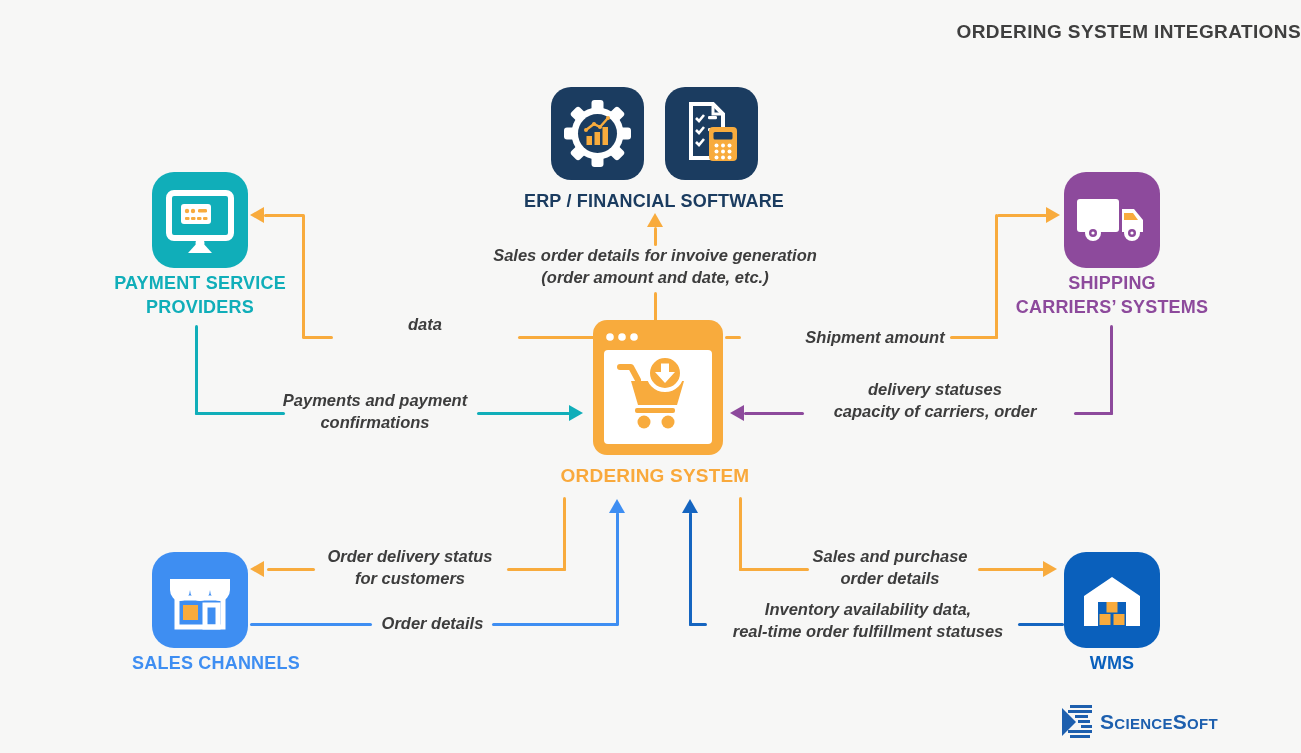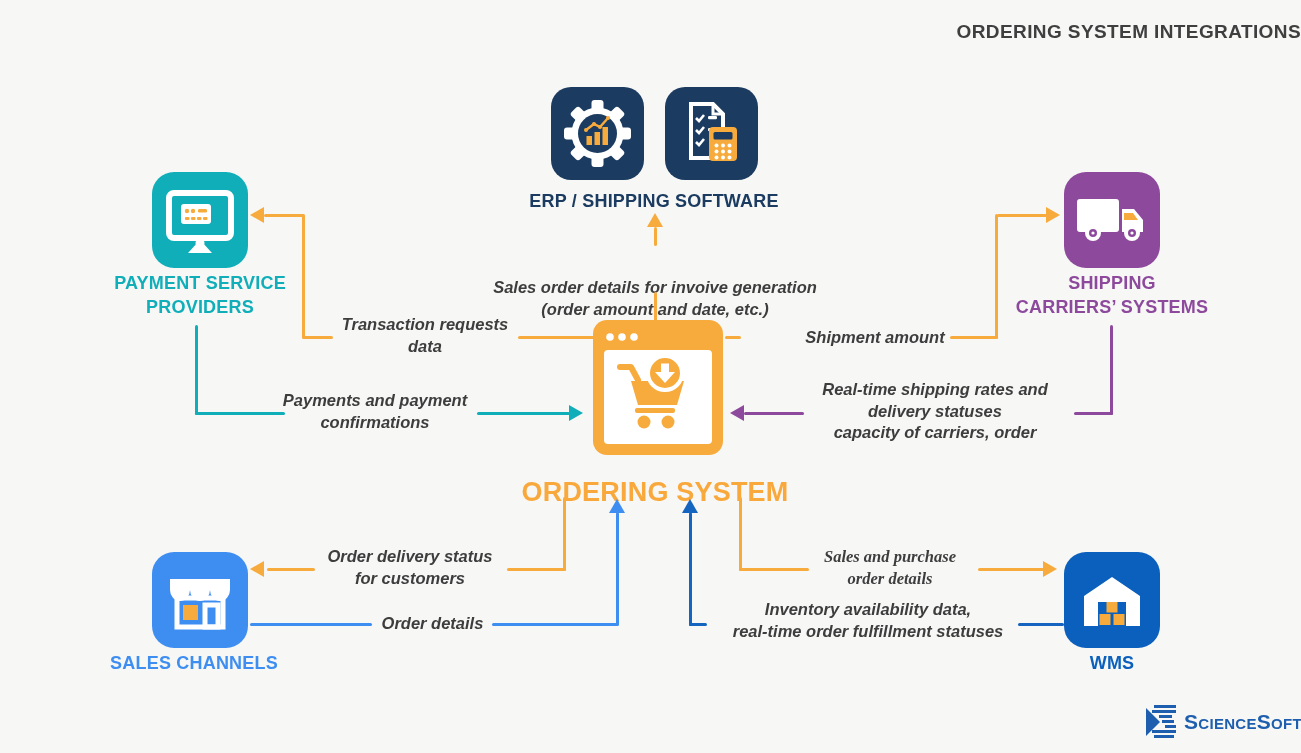--- a/index.html
+++ b/index.html
@@ -13,21 +13,21 @@
   .flow{position:absolute;font-style:italic;font-weight:bold;color:#3d3d3d;
     font-size:16.5px;line-height:21.5px;text-align:center;}
   .line{position:absolute;background:currentColor;border-radius:2px;}
   .ar{position:absolute;width:0;height:0;}
   .ar.left{border-top:8px solid transparent;border-bottom:8px solid transparent;border-right:14px solid currentColor;}
   .ar.right{border-top:8px solid transparent;border-bottom:8px solid transparent;border-left:14px solid currentColor;}
   .ar.up{border-left:8px solid transparent;border-right:8px solid transparent;border-bottom:14px solid currentColor;}
   .co{color:#f8ab3d}.ct{color:#10aeb9}.cp{color:#8d4a9c}.cb{color:#3e8ef2}.cd{color:#1565c0}
   .t-navy{color:#1b3c60}.t-teal{color:#10aeb9}.t-purple{color:#8d4a9c}.t-orange{color:#f9a93c}
   .t-blue{color:#3e8ef2}.t-wms{color:#0a60bc}
-  .logo{position:absolute;left:1144px;top:703px;display:flex;align-items:center;gap:6px;}
+  .logo{position:absolute;left:1060px;top:703px;display:flex;align-items:center;gap:6px;}
   .logo-text{font-size:21px;font-weight:bold;color:#1d5fae;font-variant:small-caps;letter-spacing:.3px;}
 </style>
 </head>
 <body>
 
 <div class="canvas">
 
   <div class="title">ORDERING SYSTEM INTEGRATIONS</div>
 
   <div class="node-icon" style="left:551px;top:87px;width:93px;height:93px;background:#1b3c60;border-radius:20px;">
@@ -82,21 +82,21 @@
           <circle cx="58" cy="64.5" r="2"></circle>
           <circle cx="64.5" cy="64.5" r="2"></circle>
         <circle cx="51.5" cy="70.5" r="2"></circle>
           <circle cx="58" cy="70.5" r="2"></circle>
           <circle cx="64.5" cy="70.5" r="2"></circle>
       </g>
     </svg>
   </div>
 
   <div class="node-label t-navy" style="left:454px;top:189px;width:400px;">
-    <span>ERP / SHIPPING SOFTWARE</span>
+    <span>ERP / FINANCIAL SOFTWARE</span>
   </div>
 
   <div class="node-icon" style="left:152px;top:172px;width:96px;height:96px;background:#10aeb9;">
     <svg width="96" height="96" viewBox="0 0 96 96">
       <rect x="17" y="21" width="62" height="45" rx="5" fill="none" stroke="#ffffff" stroke-width="6"></rect>
       <rect x="29" y="32" width="30" height="20" rx="3" fill="#ffffff"></rect>
       <g fill="#f8ab3d">
         <circle cx="35" cy="39" r="2.2"></circle>
           <circle cx="41" cy="39" r="2.2"></circle>
         <rect x="46" y="37" width="9" height="3.6" rx="1.4"></rect>
@@ -144,61 +144,60 @@
       <path d="M27,47 h11 l7,13" fill="none" stroke="#f8ab3d" stroke-width="6" stroke-linecap="round" stroke-linejoin="round"></path>
       <path d="M38,61 h53 l-7,24 h-39 z" fill="#f8ab3d"></path>
       <rect x="42" y="88" width="40" height="5" rx="2" fill="#f8ab3d"></rect>
       <circle cx="51" cy="102" r="6.5" fill="#f8ab3d"></circle>
       <circle cx="75" cy="102" r="6.5" fill="#f8ab3d"></circle>
       <circle cx="72" cy="53" r="17" fill="#f8ab3d" stroke="#ffffff" stroke-width="4"></circle>
       <path d="M68,43.5 h8 v8.5 h6 l-10,11 -10,-11 h6 z" fill="#ffffff"></path>
     </svg>
   </div>
 
-  <div class="node-label t-orange" style="left:490px;top:480px;width:330px;font-size:27px;">
+  <div class="node-label t-orange" style="left:490px;top:464px;width:330px;font-size:19px;">
     <span>ORDERING SYSTEM</span>
   </div>
 
   <div class="node-icon" style="left:152px;top:552px;width:96px;height:96px;background:#3e8ef2;">
     <svg width="96" height="96" viewBox="0 0 96 96">
       <path d="M18,27 h60 v11 a10,11 0 0 1 -20,0 a10,11 0 0 1 -20,0 a10,11 0 0 1 -20,0 z" fill="#ffffff"></path>
       <rect x="25" y="46" width="46" height="29" fill="none" stroke="#ffffff" stroke-width="5"></rect>
       <rect x="31" y="53" width="15" height="15" fill="#f8ab3d"></rect>
       <rect x="53" y="53" width="13" height="22" fill="none" stroke="#ffffff" stroke-width="5"></rect>
     </svg>
   </div>
 
-  <div class="node-label t-blue" style="left:72px;top:651px;width:244px;">
+  <div class="node-label t-blue" style="left:94px;top:651px;width:244px;">
     <span>SALES CHANNELS</span>
   </div>
 
   <div class="node-icon" style="left:1064px;top:552px;width:96px;height:96px;background:#0a60bc;">
     <svg width="96" height="96" viewBox="0 0 96 96">
       <path d="M20,74 V44 L48,25 L76,44 V74 H62 V50 H34 V74 Z" fill="#ffffff"></path>
       <rect x="42.5" y="50" width="11" height="10.5" fill="#f8ab3d"></rect>
       <rect x="35.5" y="62" width="11" height="11" fill="#f8ab3d"></rect>
       <rect x="49.5" y="62" width="11" height="11" fill="#f8ab3d"></rect>
     </svg>
   </div>
 
   <div class="node-label t-wms" style="left:1064px;top:651px;width:96px;">
     <span>WMS</span>
   </div>
 
   <div class="ar up co" style="left:647px;top:213px;"></div>
   <div class="line co" style="left:654px;top:227px;width:3px;height:19px;"></div>
-  <div class="flow" style="left:455px;top:245px;width:400px;margin-top:32px;">
+  <div class="flow" style="left:455px;top:245px;width:400px;">
     <div>Sales order details for invoive generation</div>
     <div>(order amount and date, etc.)</div>
   </div>
   <div class="line co" style="left:654px;top:292px;width:3px;height:29px;"></div>
 
   <div class="line co" style="left:518px;top:336px;width:77px;height:3px;"></div>
   <div class="flow" style="left:325px;top:314px;width:200px;">
-    <div>Transaction requests</div>
     <div>data</div>
   </div>
   <div class="line co" style="left:303px;top:336px;width:30px;height:3px;"></div>
   <div class="line co" style="left:302px;top:214px;width:3px;height:125px;"></div>
   <div class="line co" style="left:264px;top:214px;width:40px;height:3px;"></div>
   <div class="ar left co" style="left:250px;top:207px;"></div>
 
   <div class="line ct" style="left:195px;top:325px;width:3px;height:90px;"></div>
   <div class="line ct" style="left:195px;top:412px;width:90px;height:3px;"></div>
   <div class="flow" style="left:275px;top:390px;width:200px;">
@@ -213,21 +212,20 @@
     <div>Shipment amount</div>
   </div>
   <div class="line co" style="left:950px;top:336px;width:48px;height:3px;"></div>
   <div class="line co" style="left:995px;top:214px;width:3px;height:125px;"></div>
   <div class="line co" style="left:997px;top:214px;width:50px;height:3px;"></div>
   <div class="ar right co" style="left:1046px;top:207px;"></div>
 
   <div class="line cp" style="left:1110px;top:325px;width:3px;height:90px;"></div>
   <div class="line cp" style="left:1074px;top:412px;width:39px;height:3px;"></div>
   <div class="flow" style="left:800px;top:379px;width:270px;">
-    <div>Real-time shipping rates and</div>
     <div>delivery statuses</div>
     <div>capacity of carriers, order</div>
   </div>
   <div class="line cp" style="left:744px;top:412px;width:60px;height:3px;"></div>
   <div class="ar left cp" style="left:730px;top:405px;"></div>
 
   <div class="line co" style="left:563px;top:497px;width:3px;height:74px;"></div>
   <div class="line co" style="left:507px;top:568px;width:59px;height:3px;"></div>
   <div class="flow" style="left:315px;top:546px;width:190px;">
     <div>Order delivery status</div>
@@ -239,21 +237,21 @@
   <div class="line cb" style="left:250px;top:623px;width:122px;height:3px;"></div>
   <div class="flow" style="left:370px;top:613px;width:125px;">
     <div>Order details</div>
   </div>
   <div class="line cb" style="left:492px;top:623px;width:126px;height:3px;"></div>
   <div class="line cb" style="left:616px;top:512px;width:3px;height:114px;"></div>
   <div class="ar up cb" style="left:609px;top:499px;"></div>
 
   <div class="line co" style="left:739px;top:497px;width:3px;height:74px;"></div>
   <div class="line co" style="left:739px;top:568px;width:70px;height:3px;"></div>
-  <div class="flow" style="left:800px;top:546px;width:180px;font-family:Liberation Serif, serif;">
+  <div class="flow" style="left:800px;top:546px;width:180px;">
     <div>Sales and purchase</div>
     <div>order details</div>
   </div>
   <div class="line co" style="left:978px;top:568px;width:66px;height:3px;"></div>
   <div class="ar right co" style="left:1043px;top:561px;"></div>
 
   <div class="line cd" style="left:1018px;top:623px;width:46px;height:3px;"></div>
   <div class="flow" style="left:708px;top:599px;width:320px;">
     <div>Inventory availability data,</div>
     <div>real-time order fulfillment statuses</div>

